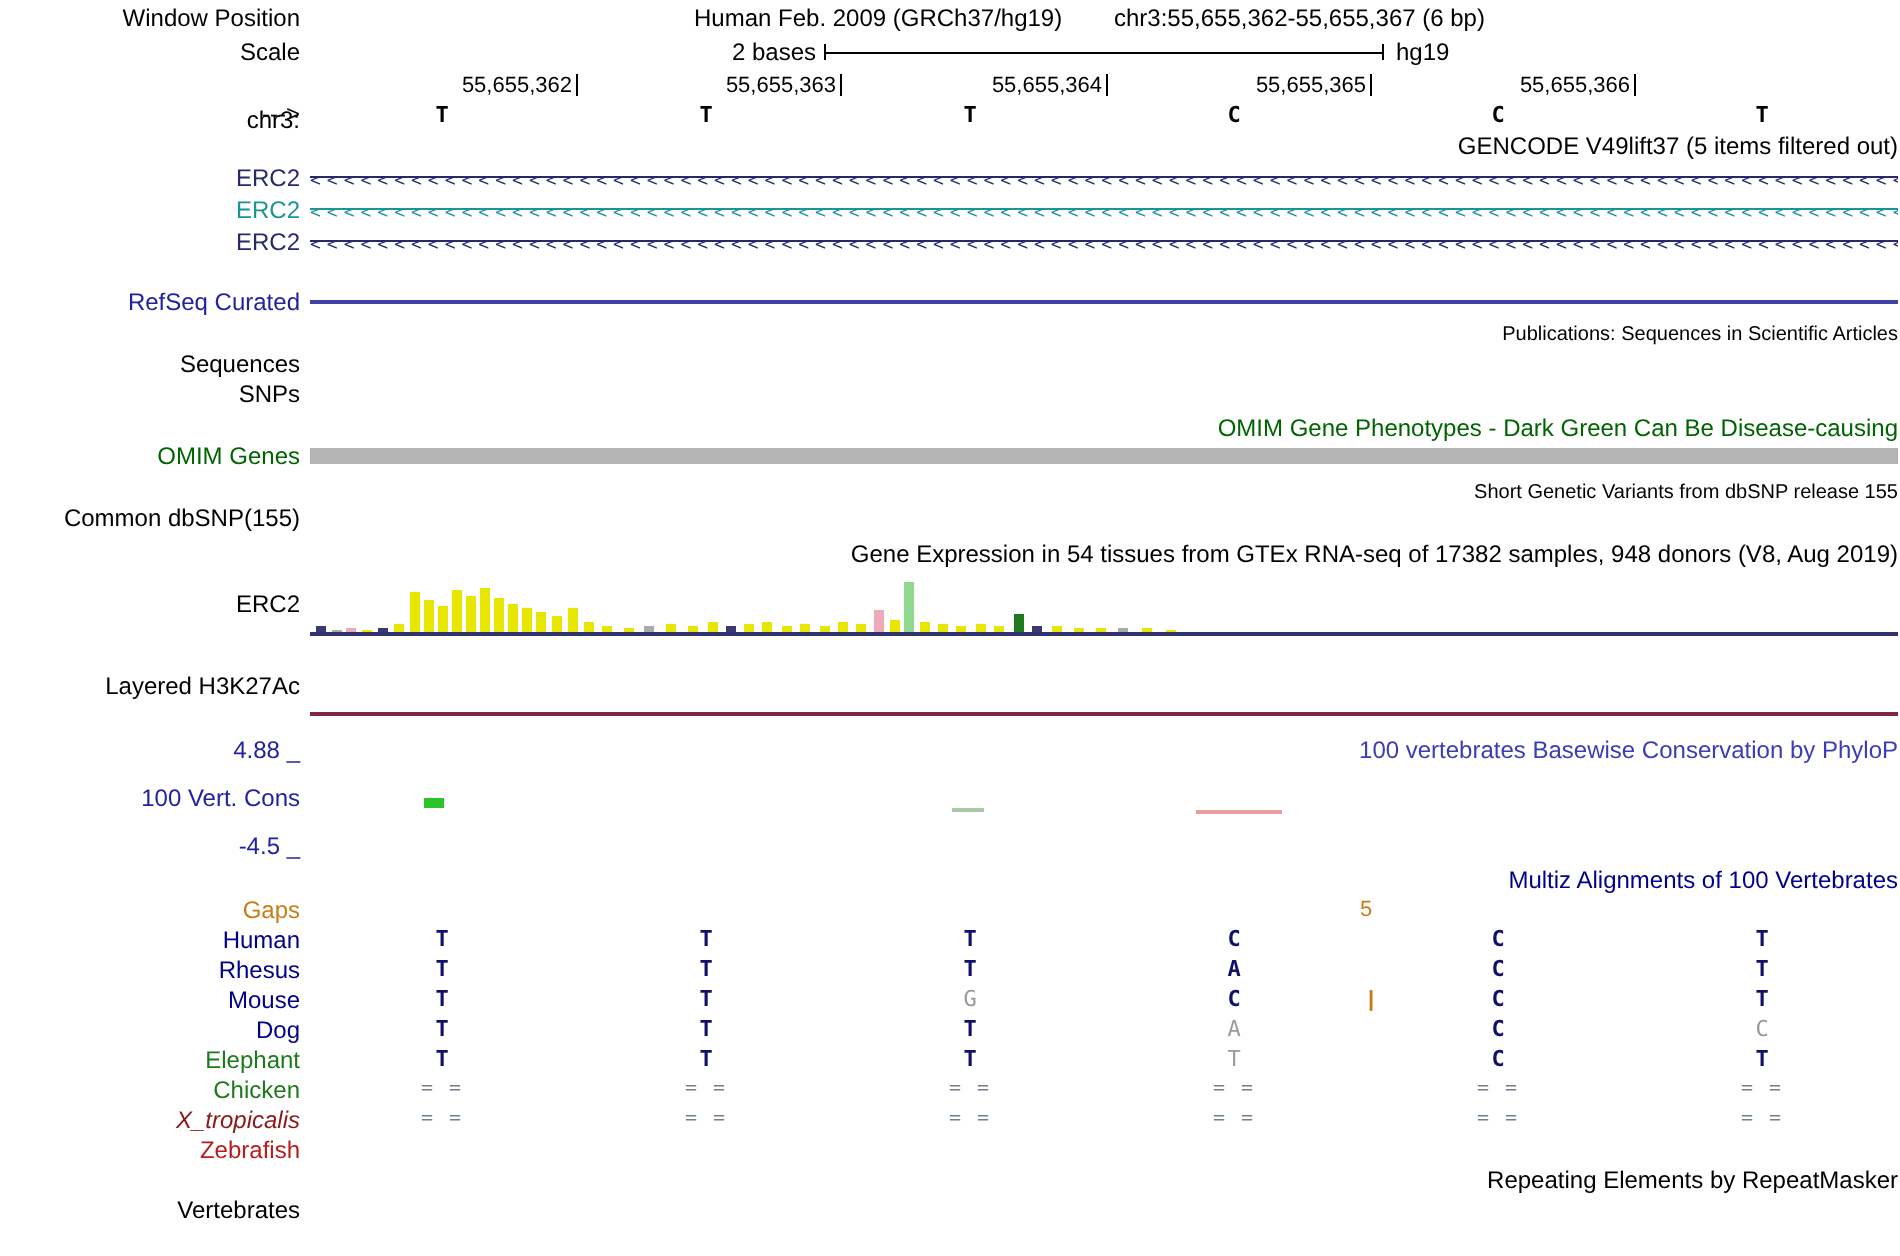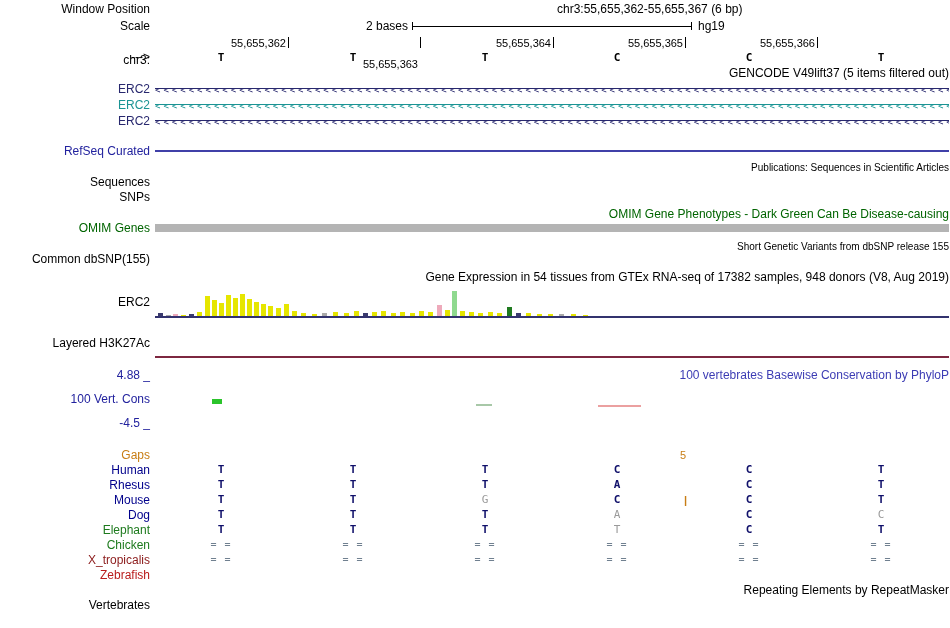--- a/index.html
+++ b/index.html
@@ -42,34 +42,35 @@
   .cell.eq { color:#708090; font-weight:normal; font-size:10px; letter-spacing:1px; }
   .gapnum { position:absolute; color:#c87d14; font-size:11px; line-height:14px; }
   .insmark { position:absolute; color:#c87d14; font-weight:bold; font-size:11px; line-height:14px; }
 </style>
 </head>
 <body>
 
 <div class="browser">
 
   <div class="lbl" style="top:2px">Window Position</div>
+  <div class="abs" style="top:2px;left:347px">Human Feb. 2009 (GRCh37/hg19)</div>
   <div class="abs" style="top:2px;left:557px">chr3:55,655,362-55,655,367 (6 bp)</div>
 
   <div class="lbl" style="top:19px">Scale</div>
   <div class="abs" style="top:19px;left:300px;width:108px;text-align:right">2 bases</div>
   <div class="abs scale-h" style="top:26px;left:412px;width:280px"></div>
   <div class="abs scale-v" style="top:22px;left:412px"></div>
   <div class="abs scale-v" style="top:22px;left:691px"></div>
   <div class="abs" style="top:19px;left:698px">hg19</div>
 
   <div class="lbl" style="top:53px">chr3:</div>
   <div id="ruler">
       <div class="abs num" style="top: 36px; right: 664px;">55,655,362</div>
       <div class="tickmark" style="top: 37px; left: 288px;"></div>
-      <div class="abs num" style="top: 36px; right: 532px; margin-top: 21px;">55,655,363</div>
+      <div class="abs num" style="top: 36px; right: 532px;">55,655,363</div>
       <div class="tickmark" style="top: 37px; left: 420px;"></div>
       <div class="abs num" style="top: 36px; right: 399px;">55,655,364</div>
       <div class="tickmark" style="top: 37px; left: 553px;"></div>
       <div class="abs num" style="top: 36px; right: 267px;">55,655,365</div>
       <div class="tickmark" style="top: 37px; left: 685px;"></div>
       <div class="abs num" style="top: 36px; right: 135px;">55,655,366</div>
       <div class="tickmark" style="top: 37px; left: 817px;"></div>
     </div>
 
   <div class="lbl" style="top:50px">---&gt;</div>
@@ -167,20 +168,21 @@
   <div class="lbl blue" style="top:368px">4.88 _</div>
   <div class="hdr cons-blue" style="top:368px">100 vertebrates Basewise Conservation by PhyloP</div>
   <div class="lbl blue" style="top:392px">100 Vert. Cons</div>
   <div id="phylop">
       <div class="abs" style="left: 212px; top: 399px; width: 10px; height: 5px; background: rgb(43, 196, 43); line-height: 0;"></div>
       <div class="abs" style="left: 476px; top: 404px; width: 16px; height: 2px; background: rgb(168, 200, 168); line-height: 0;"></div>
       <div class="abs" style="left: 598px; top: 405px; width: 43px; height: 2px; background: rgb(235, 160, 160); line-height: 0;"></div>
     </div>
   <div class="lbl blue" style="top:416px">-4.5 _</div>
 
+  <div class="hdr navy" style="top:433px">Multiz Alignments of 100 Vertebrates</div>
   <div id="multiz">
       <div class="lbl" style="top: 448px; color: rgb(200, 125, 20);">Gaps</div>
       <div class="lbl" style="top: 463px; color: rgb(0, 0, 139);">Human</div>
       <div class="cell" style="top: 463px; left: 207px;">T</div>
       <div class="cell" style="top: 463px; left: 339px;">T</div>
       <div class="cell" style="top: 463px; left: 471px;">T</div>
       <div class="cell" style="top: 463px; left: 603px;">C</div>
       <div class="cell" style="top: 463px; left: 735px;">C</div>
       <div class="cell" style="top: 463px; left: 867px;">T</div>
       <div class="lbl" style="top: 478px; color: rgb(0, 0, 139);">Rhesus</div>
@@ -211,21 +213,21 @@
       <div class="cell muted" style="top: 523px; left: 603px;">T</div>
       <div class="cell" style="top: 523px; left: 735px;">C</div>
       <div class="cell" style="top: 523px; left: 867px;">T</div>
       <div class="lbl" style="top: 538px; color: rgb(29, 122, 29);">Chicken</div>
       <div class="cell eq" style="top: 538px; left: 207px;">= =</div>
       <div class="cell eq" style="top: 538px; left: 339px;">= =</div>
       <div class="cell eq" style="top: 538px; left: 471px;">= =</div>
       <div class="cell eq" style="top: 538px; left: 603px;">= =</div>
       <div class="cell eq" style="top: 538px; left: 735px;">= =</div>
       <div class="cell eq" style="top: 538px; left: 867px;">= =</div>
-      <div class="lbl" style="top: 553px; color: rgb(139, 26, 26);">X_tropicalis</div>
+      <div class="lbl" style="top: 553px; color: rgb(139, 26, 26); font-style: italic;">X_tropicalis</div>
       <div class="cell eq" style="top: 553px; left: 207px;">= =</div>
       <div class="cell eq" style="top: 553px; left: 339px;">= =</div>
       <div class="cell eq" style="top: 553px; left: 471px;">= =</div>
       <div class="cell eq" style="top: 553px; left: 603px;">= =</div>
       <div class="cell eq" style="top: 553px; left: 735px;">= =</div>
       <div class="cell eq" style="top: 553px; left: 867px;">= =</div>
       <div class="lbl" style="top: 568px; color: #b91c1c;">Zebrafish</div>
       <div class="gapnum" style="top: 448px; left: 680px;">5</div>
       <div class="insmark" style="top: 493px; left: 684px;">|</div>
     </div>

